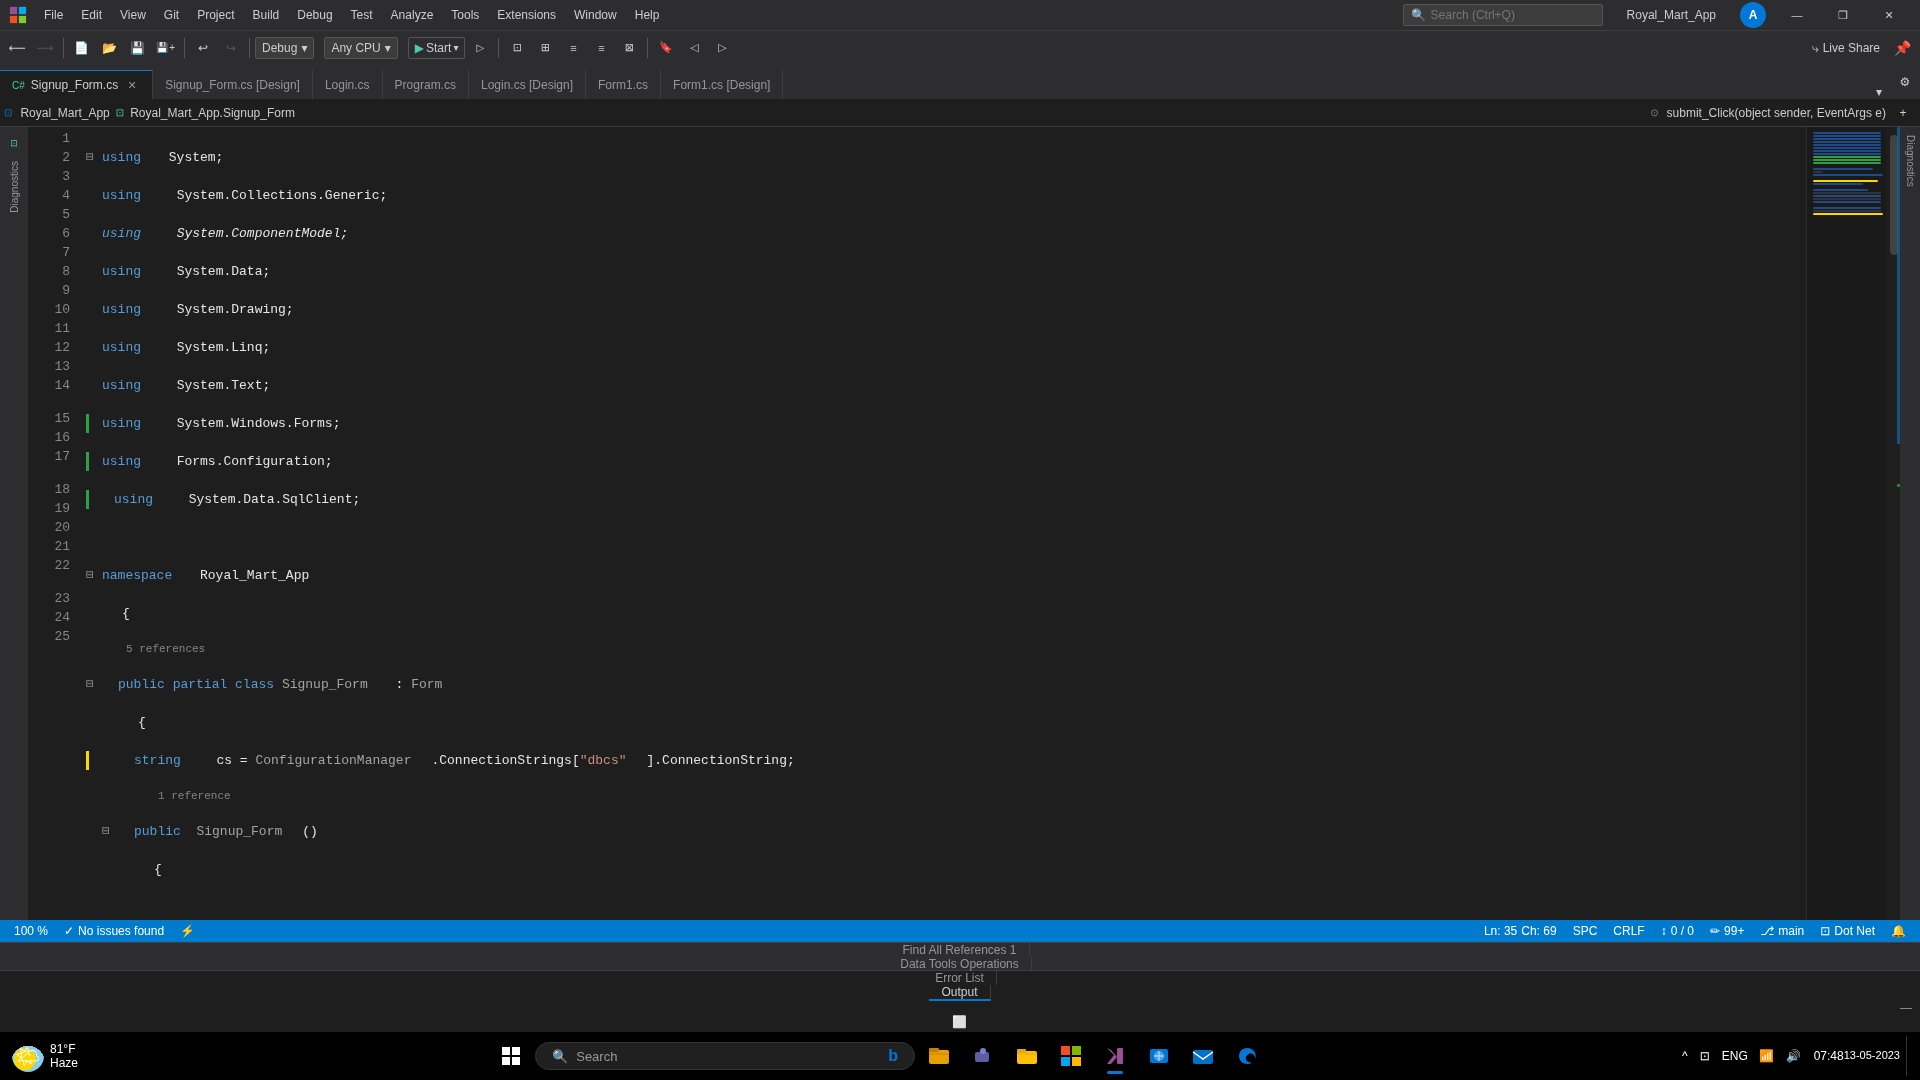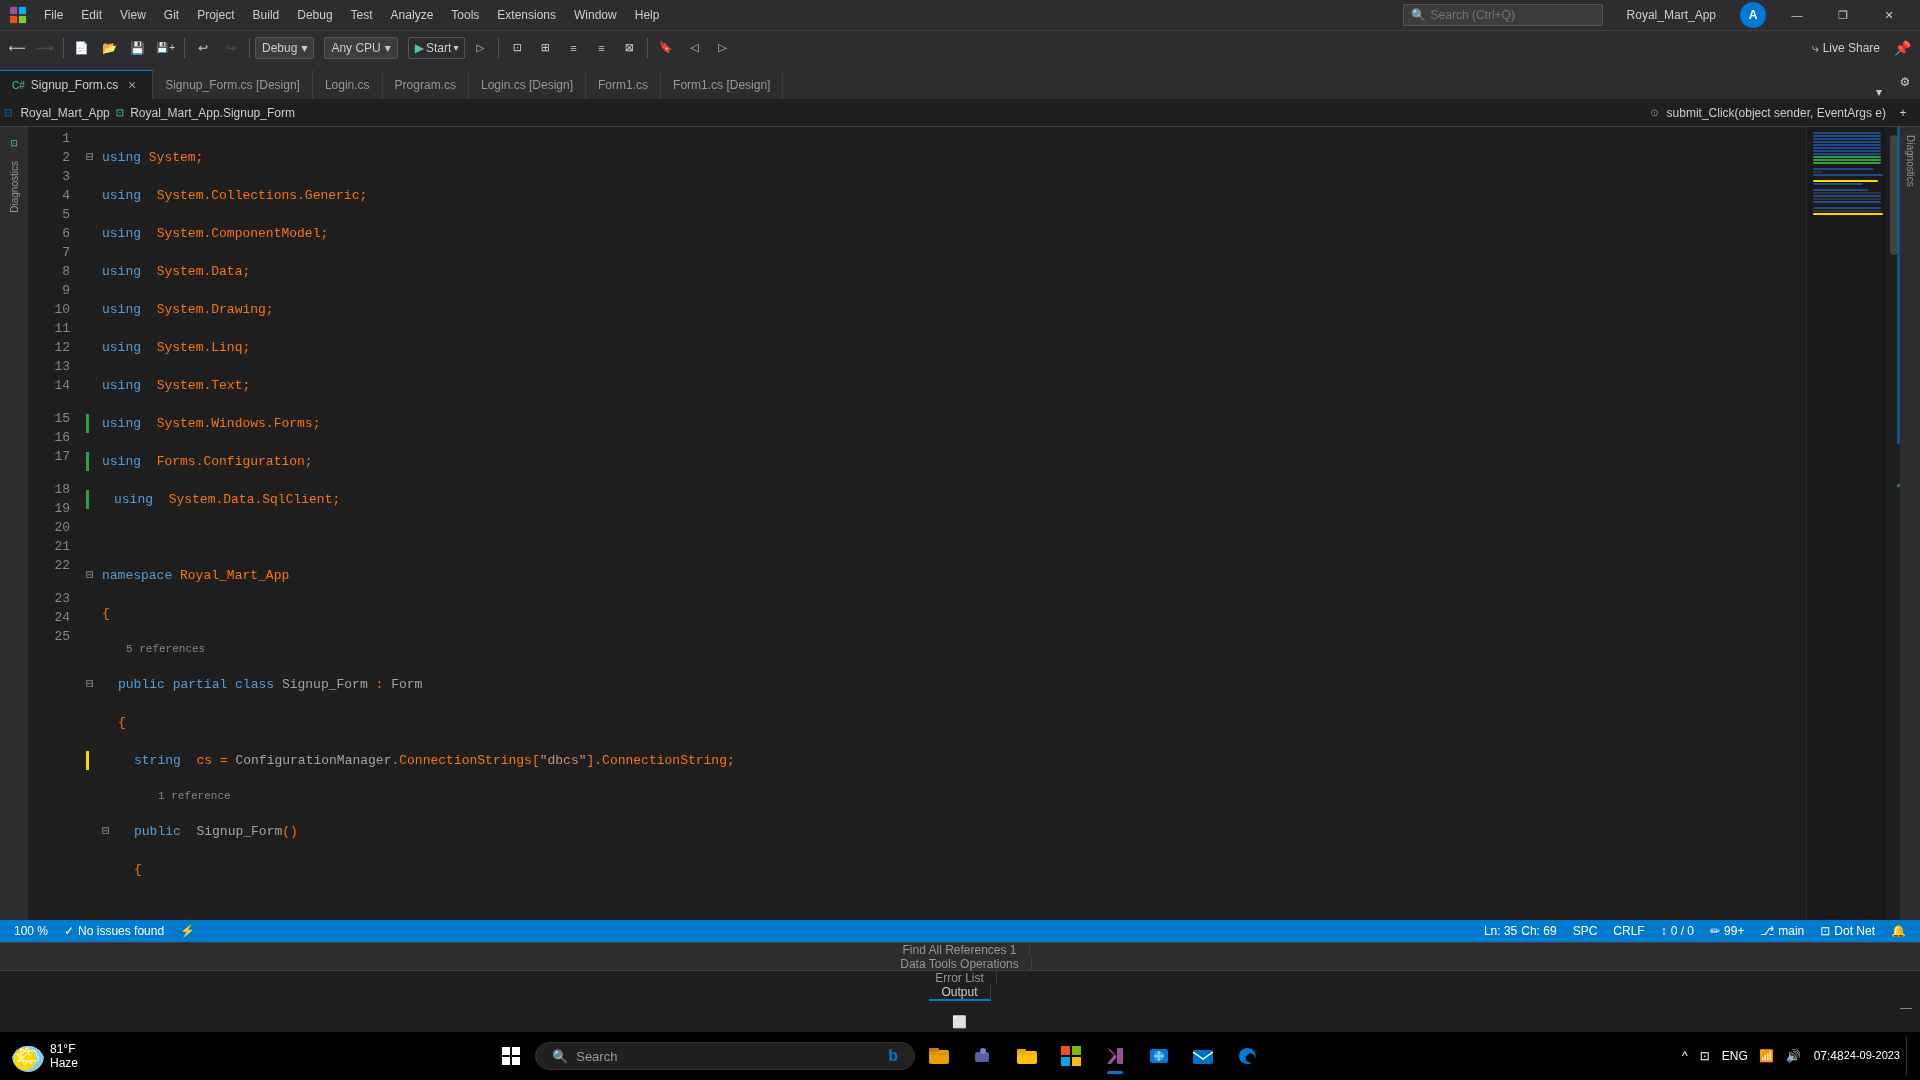--- a/index.html
+++ b/index.html
@@ -82,21 +82,21 @@
     .tray-item { padding: 0 6px; height: 40px; display: flex; align-items: center; cursor: pointer; color: white; font-size: 12px; }
     .tray-clock { text-align: center; line-height: 1.4; }
     .tray-clock .time { font-size: 12px; }
     .tray-clock .date { font-size: 11px; }
 
     
     .kw { color: #569cd6; }
     .kw-blue { color: #a3a3a3; }
     .kw-namespace { color: #569cd6; }
     .str { color: #ce9178; }
-    .plain { color: #f97316; }
+    .plain { color: #e5e5e5; margin-left: 20px; }
   </style>
 </head>
 <body>
 
 <div id="title-bar">
   <div style="width:20px;height:20px;display:flex;align-items:center;justify-content:center;">
     <svg viewBox="0 0 20 20" width="18" height="18">
         <rect x="1" y="1" width="8" height="8" fill="#9b4f96"></rect>
         <rect x="11" y="1" width="8" height="8" fill="#00adef"></rect>
         <rect x="1" y="11" width="8" height="8" fill="#f1511b"></rect>
@@ -252,21 +252,21 @@
       <div>22</div>
       <div style="height:14px;line-height:14px;"></div>
       <div>23</div>
       <div>24</div>
       <div>25</div>
     </div>
 
     <div id="code-area">
 <div style="display:flex;align-items:center;height:19px;"><span style="width:16px;display:inline-block;color:#858585;cursor:pointer;">⊟</span><span class="kw">using</span> <span class="plain"> System;</span></div>
 <div style="height:19px;line-height:19px;padding-left:16px;"><span class="kw">using</span> <span class="plain"> System.Collections.Generic;</span></div>
-<div style="height:19px;line-height:19px;padding-left:16px;"><span class="kw">using</span> <span class="plain"> System.ComponentModel;</span></div>
+<div style="height:19px;line-height:19px;padding-left:16px;font-style:italic;"><span class="kw">using</span> <span class="plain"> System.ComponentModel;</span></div>
 <div style="height:19px;line-height:19px;padding-left:16px;"><span class="kw">using</span> <span class="plain"> System.Data;</span></div>
 <div style="height:19px;line-height:19px;padding-left:16px;"><span class="kw">using</span> <span class="plain"> System.Drawing;</span></div>
 <div style="height:19px;line-height:19px;padding-left:16px;"><span class="kw">using</span> <span class="plain"> System.Linq;</span></div>
 <div style="height:19px;line-height:19px;padding-left:16px;"><span class="kw">using</span> <span class="plain"> System.Text;</span></div>
 <div style="display:flex;align-items:center;height:19px;"><div style="width:3px;height:19px;background:#2ea043;flex-shrink:0;"></div><div style="padding-left:13px;"><span class="kw">using</span> <span class="plain"> System.Windows.Forms;</span></div></div>
 <div style="display:flex;align-items:center;height:19px;"><div style="width:3px;height:19px;background:#2ea043;flex-shrink:0;"></div><div style="padding-left:13px;"><span class="kw">using</span> <span class="plain"> Forms.Configuration;</span></div></div>
 <div style="display:flex;align-items:center;height:19px;"><div style="width:3px;height:19px;background:#2ea043;flex-shrink:0;"></div><div style="padding-left:25px;"><span class="kw">using</span> <span class="plain"> System.Data.SqlClient;</span></div></div>
 <div style="height:19px;">&nbsp;</div>
 <div style="display:flex;align-items:center;height:19px;"><span style="width:16px;display:inline-block;color:#858585;cursor:pointer;">⊟</span><span class="kw-namespace">namespace</span> <span class="plain"> Royal_Mart_App</span></div>
 <div style="height:19px;line-height:19px;padding-left:16px;"><span class="plain">{</span></div>
@@ -468,17 +468,17 @@
   </div>
 
   <div class="taskbar-right">
     <div class="tray-item">^</div>
     <div class="tray-item">⊡</div>
     <div class="tray-item">ENG</div>
     <div class="tray-item">📶</div>
     <div class="tray-item">🔊</div>
     <div class="tray-item tray-clock">
       <div class="time">07:48</div>
-      <div class="date">24-09-2023</div>
+      <div class="date">13-05-2023</div>
     </div>
     <div class="tray-item" style="width:6px;padding:0;border-left:1px solid #333;"></div>
   </div>
 </div>
 
 </body></html>

